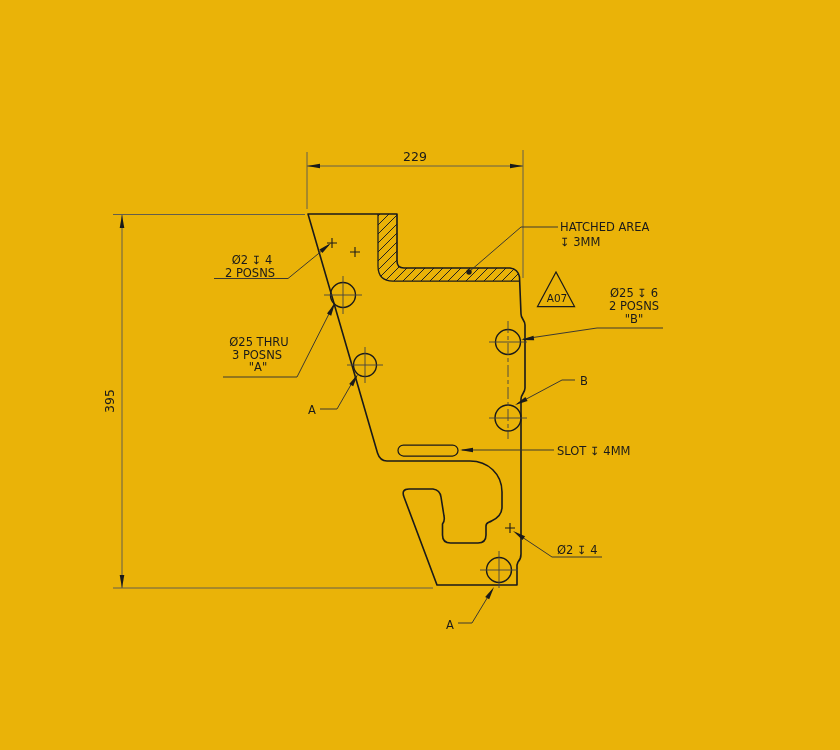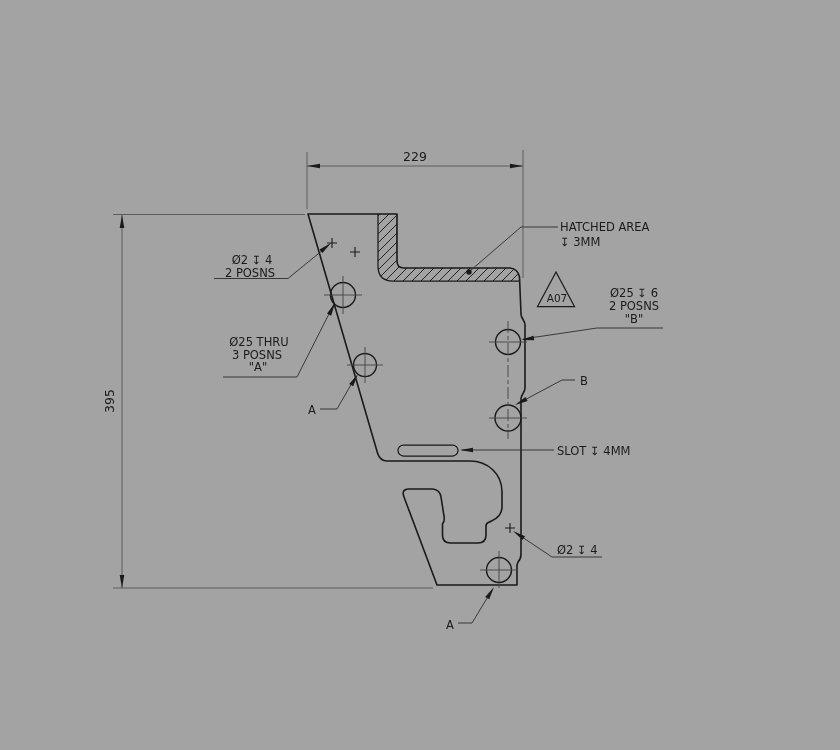--- a/index.html
+++ b/index.html
@@ -1,16 +1,16 @@
 <!DOCTYPE html>
 <html><head>
 <meta charset="utf-8">
 <style>
   html,body{margin:0;padding:0;background:#ffffff;}
-  .canvas{position:relative;width:840px;height:750px;background:#a3a3a3;overflow:hidden;}
+  .canvas{position:relative;width:840px;height:750px;background:#eab308;overflow:hidden;}
   svg{display:block;}
   text{font-family:"DejaVu Sans","Liberation Sans",sans-serif;fill:#1a1a1a;}
   .lbl{font-size:11.5px;}
   .dim{font-size:12.5px;}
   .flag{font-size:10.5px;}
   .outline{stroke:#1a1a1a;stroke-width:1.6;fill:none;stroke-linejoin:round;}
   .inner{stroke:#1a1a1a;stroke-width:1.25;fill:none;}
   .thin{stroke:#555555;stroke-width:0.9;fill:none;}
   .leader{stroke:#333333;stroke-width:0.95;fill:none;}
   .cross{stroke:#444444;stroke-width:0.9;fill:none;}

